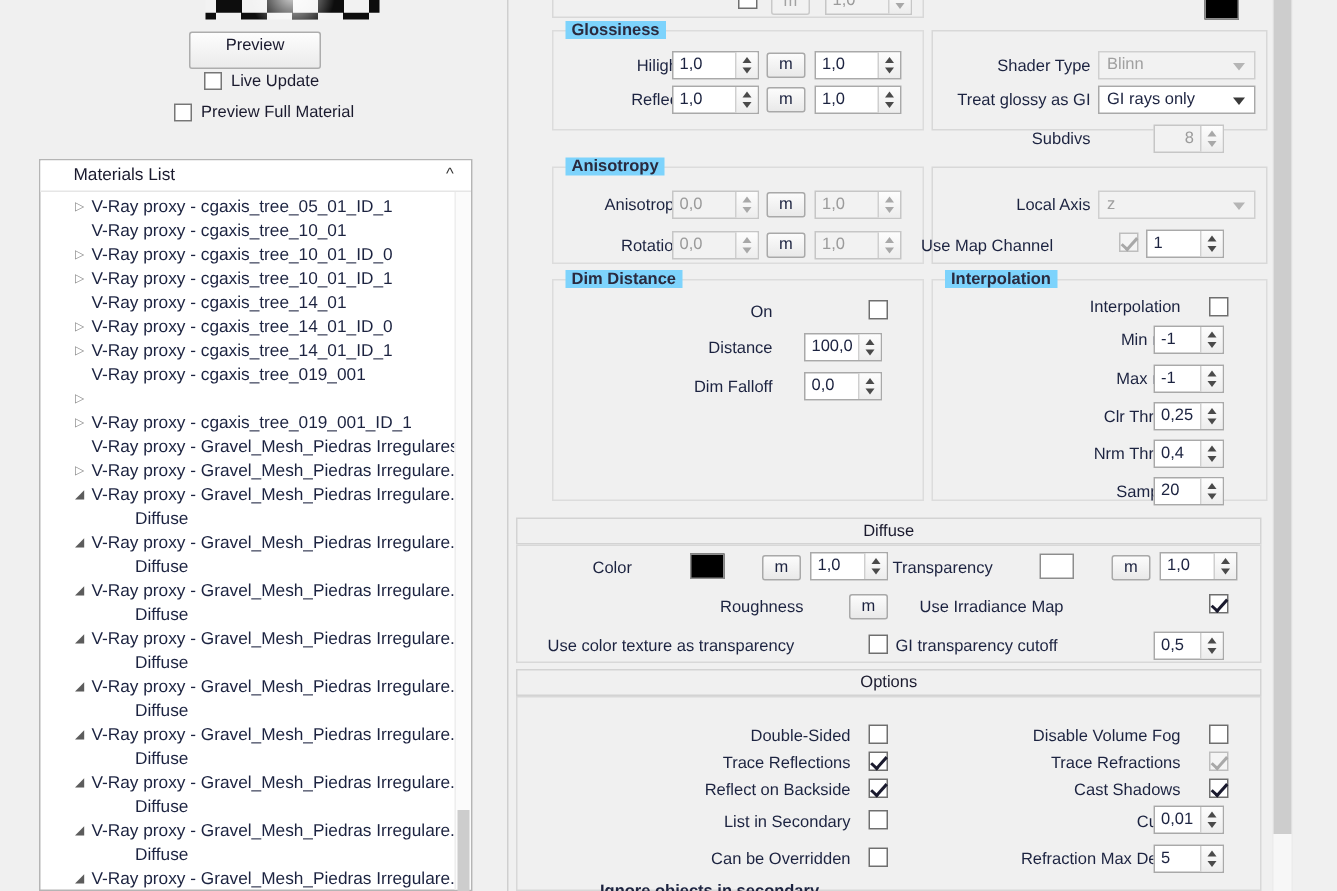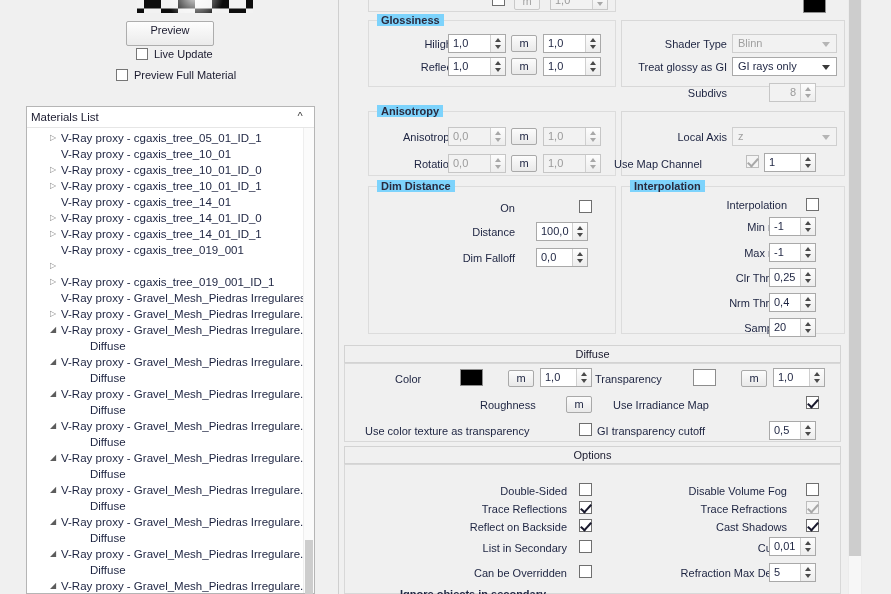--- a/index.html
+++ b/index.html
@@ -58,21 +58,21 @@
 
   
   #materials-box {
     position: absolute; left: 26px; top: 106px; width: 289px; height: 488px;
     background: #ffffff;
     border: 1px solid #b5b5b5;
   }
   #materials-header {
     position: relative;
     height: 21px; line-height: 20px;
-    padding-left: 4px;
+    padding-left: 22px;
     background: #ffffff;
     border-bottom: 1px solid #e6e6e6;
     font-size: 11.5px;
   }
   #collapse-icon {
     position: absolute; right: 8px; top: 3px;
     width: 12px; height: 12px;
     color: #3a3a3a;
     font-size: 11px; line-height: 12px; text-align: center;
   }

